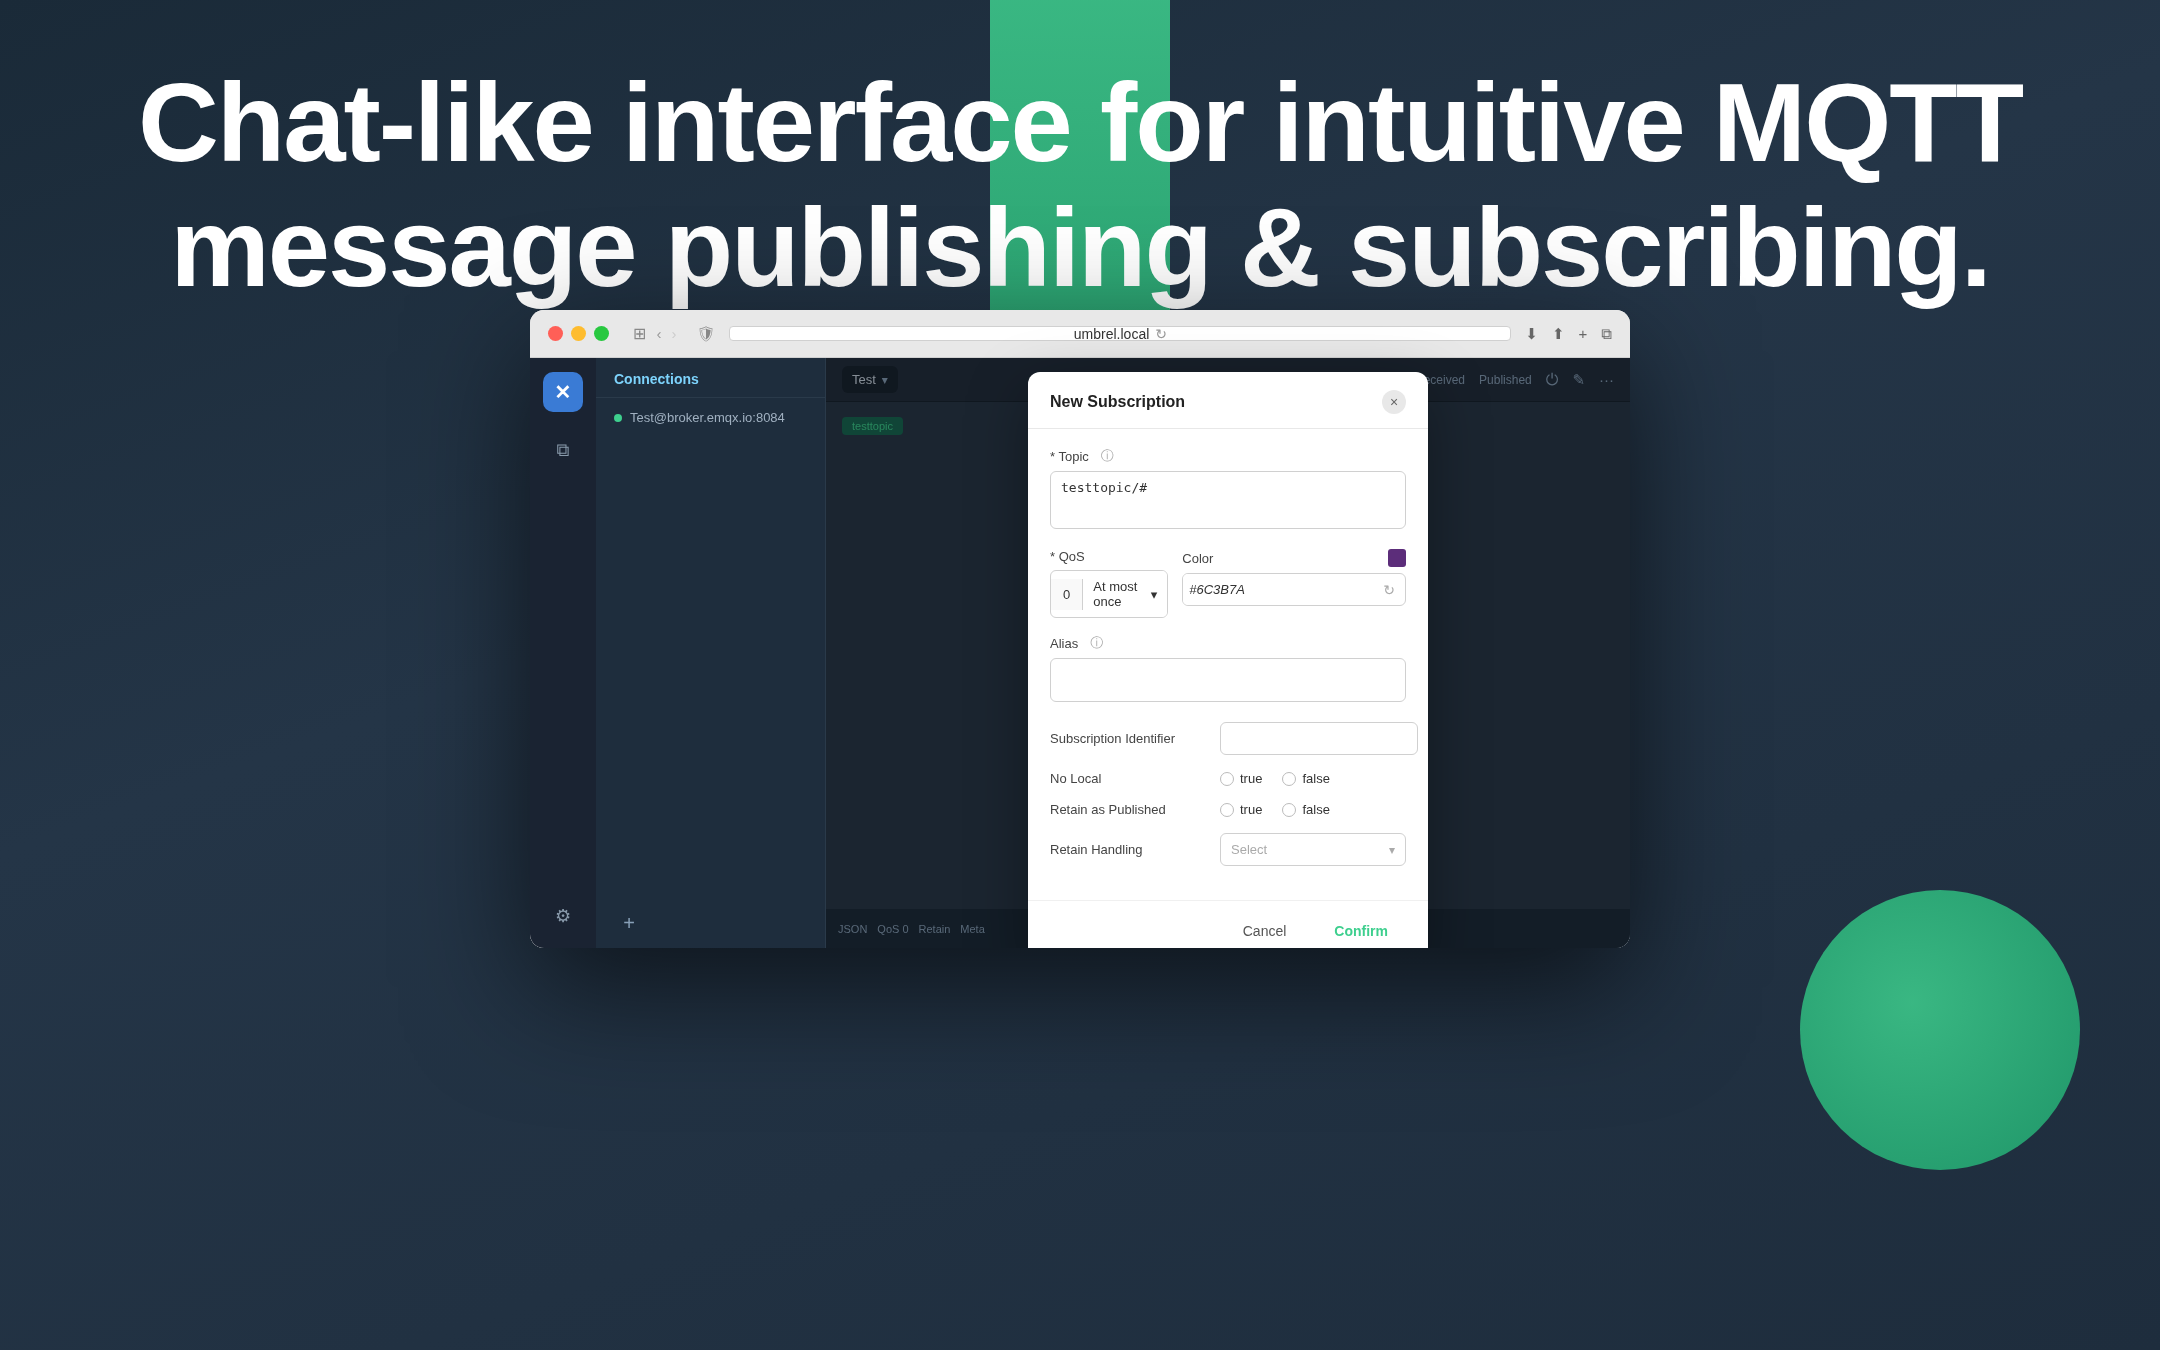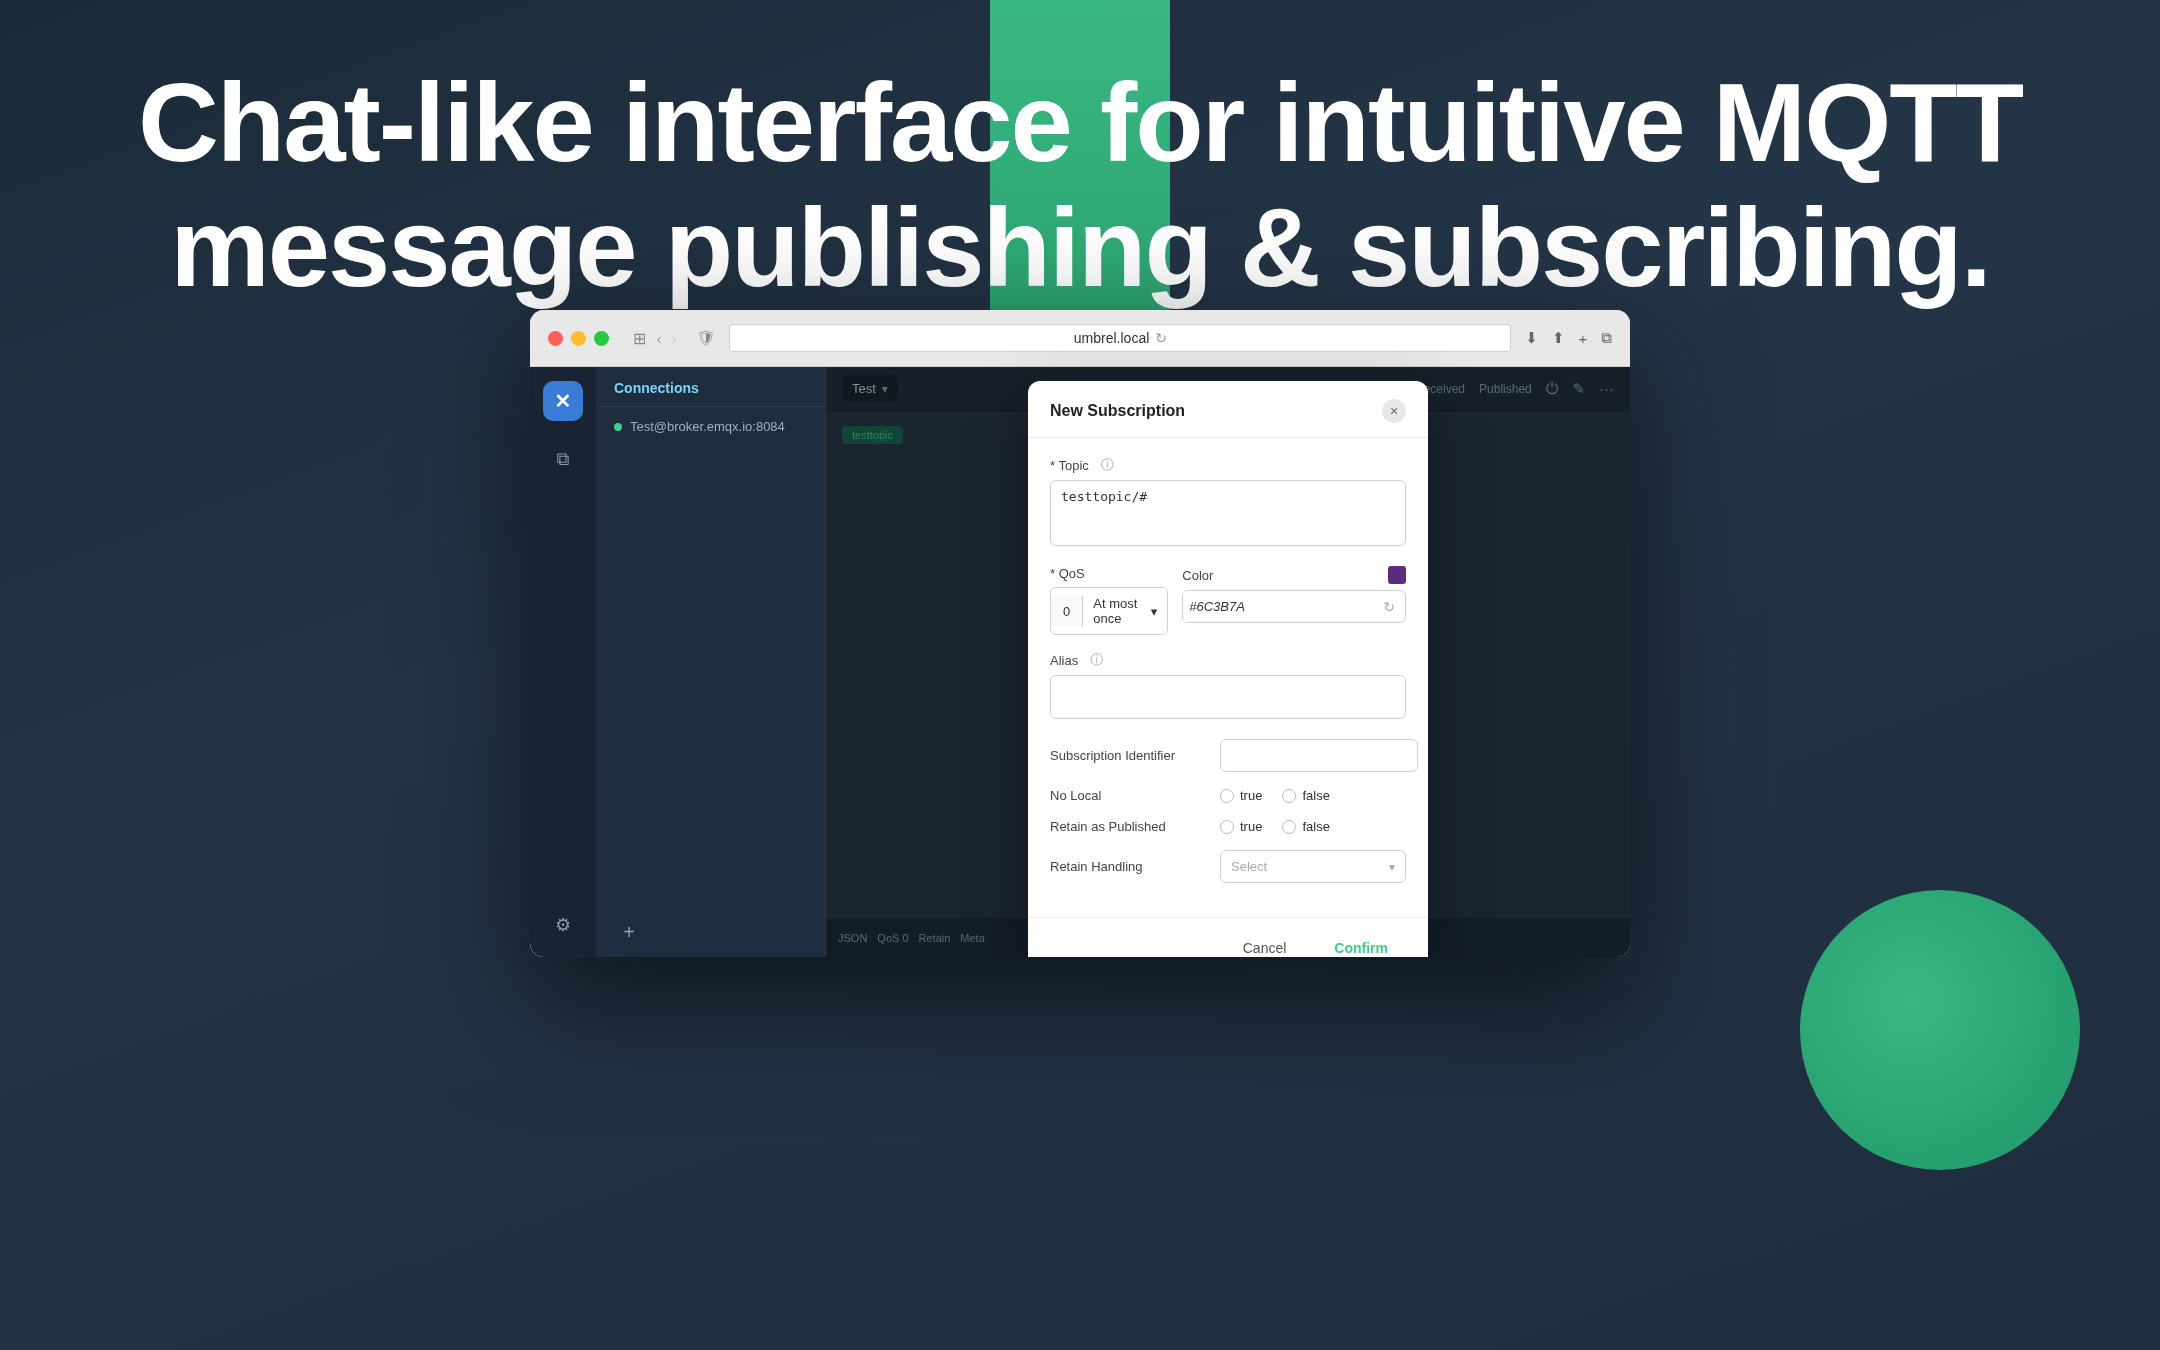--- a/index.html
+++ b/index.html
@@ -101,21 +101,21 @@
       align-items: center;
       margin-left: 10px;
       color: #666;
       font-size: 18px;
     }
 
     .address-bar {
       flex: 1;
       background: #fff;
       border-radius: 4px;
-      height: 28px;
+      height: 15px;
       display: flex;
       align-items: center;
       justify-content: center;
       font-size: 14px;
       color: #333;
       gap: 6px;
       border: 1px solid #d0d0d0;
     }
 
     .browser-icons-right {
@@ -372,21 +372,21 @@
 
     .field-textarea {
       width: 100%;
       border: 1px solid #d0d0d0;
       border-radius: 6px;
       padding: 8px 10px;
       font-size: 13px;
       color: #333;
       outline: none;
       background: #fff;
-      height: 66px;
+      height: 58px;
       resize: none;
     }
 
     .qos-color-row {
       display: flex;
       gap: 14px;
     }
 
     .qos-section { flex: 1; }
     .color-section { flex: 1; }

